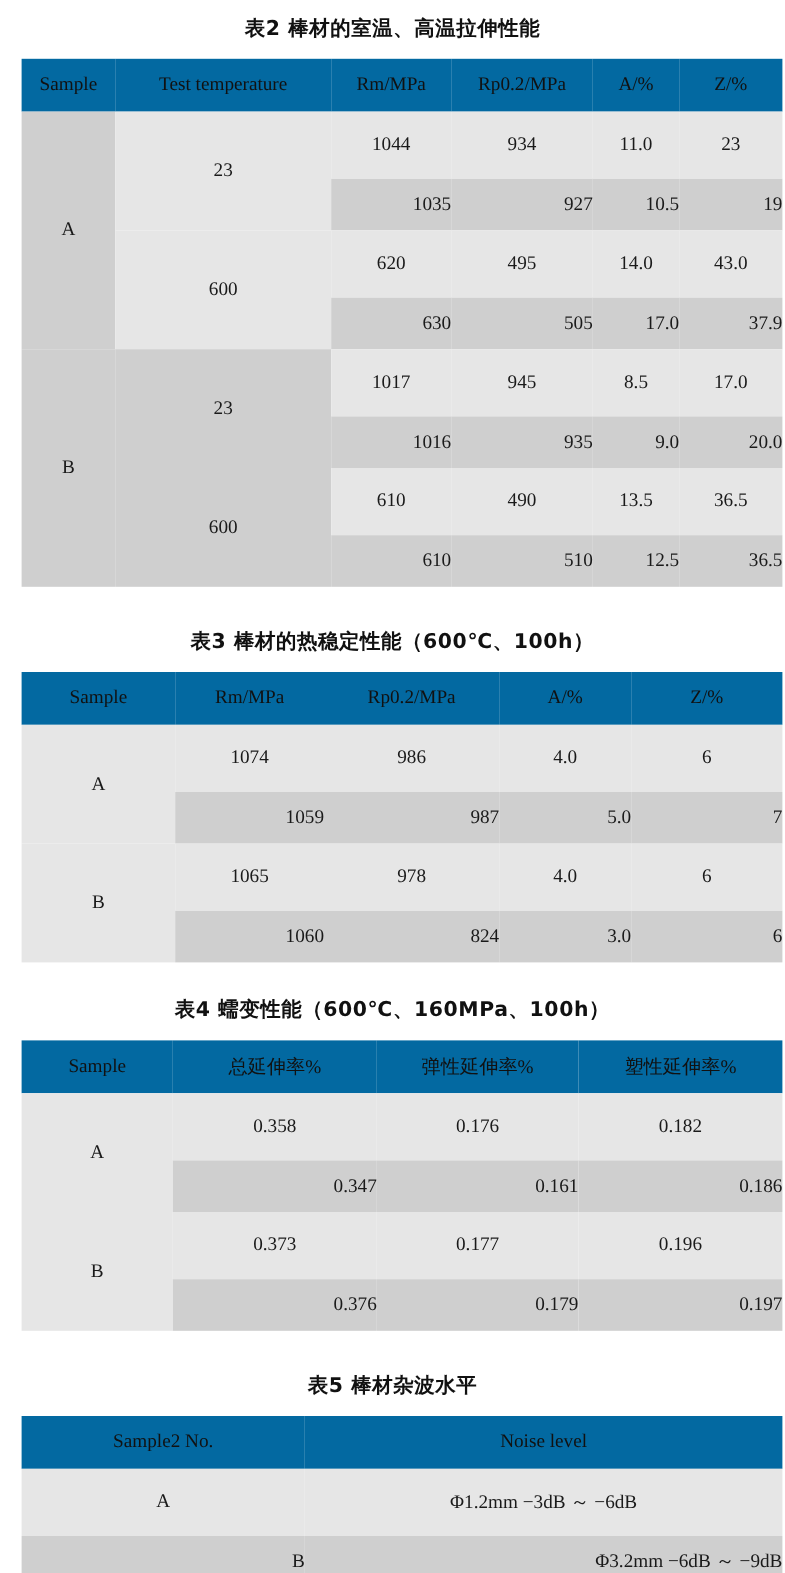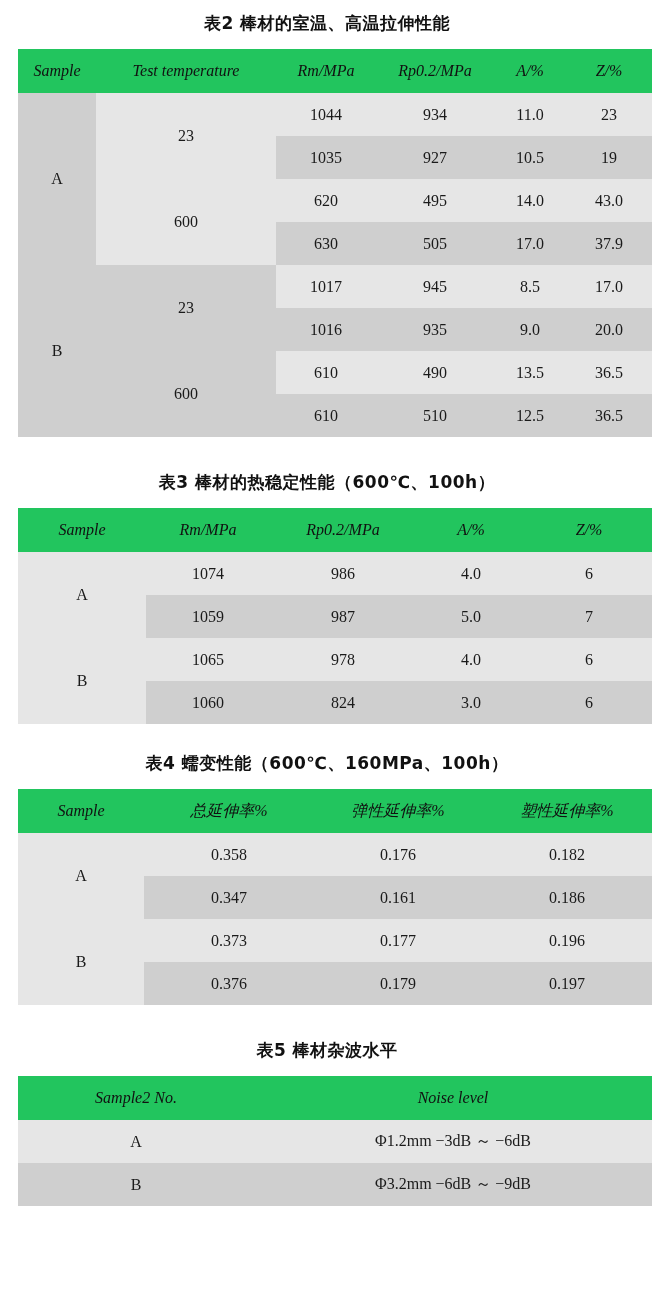--- a/index.html
+++ b/index.html
@@ -36,35 +36,35 @@
     table-layout: fixed;
   }
   td, th {
     font-weight: normal;
     text-align: center;
     vertical-align: middle;
     padding: 0;
     border: none;
   }
   .hdr td {
-    background: #22c55e;
+    background: #0369a1;
     font-size: 16px;
     height: 44px;
     color: #111;
-    font-style: italic;
   }
   .row-a td {
     background: #e6e6e6;
-    height: 43px;
+    height: 56px;
     font-size: 16px;
   }
   .row-b td {
     background: #cfcfcf;
     height: 43px;
     font-size: 16px;
+    text-align: right;
   }
   
   #t2 .sampcell {
     background: #cfcfcf;
     font-size: 16px;
   }
   #t2 .tempcell {
     background: #cfcfcf;
     font-size: 16px;
   }

